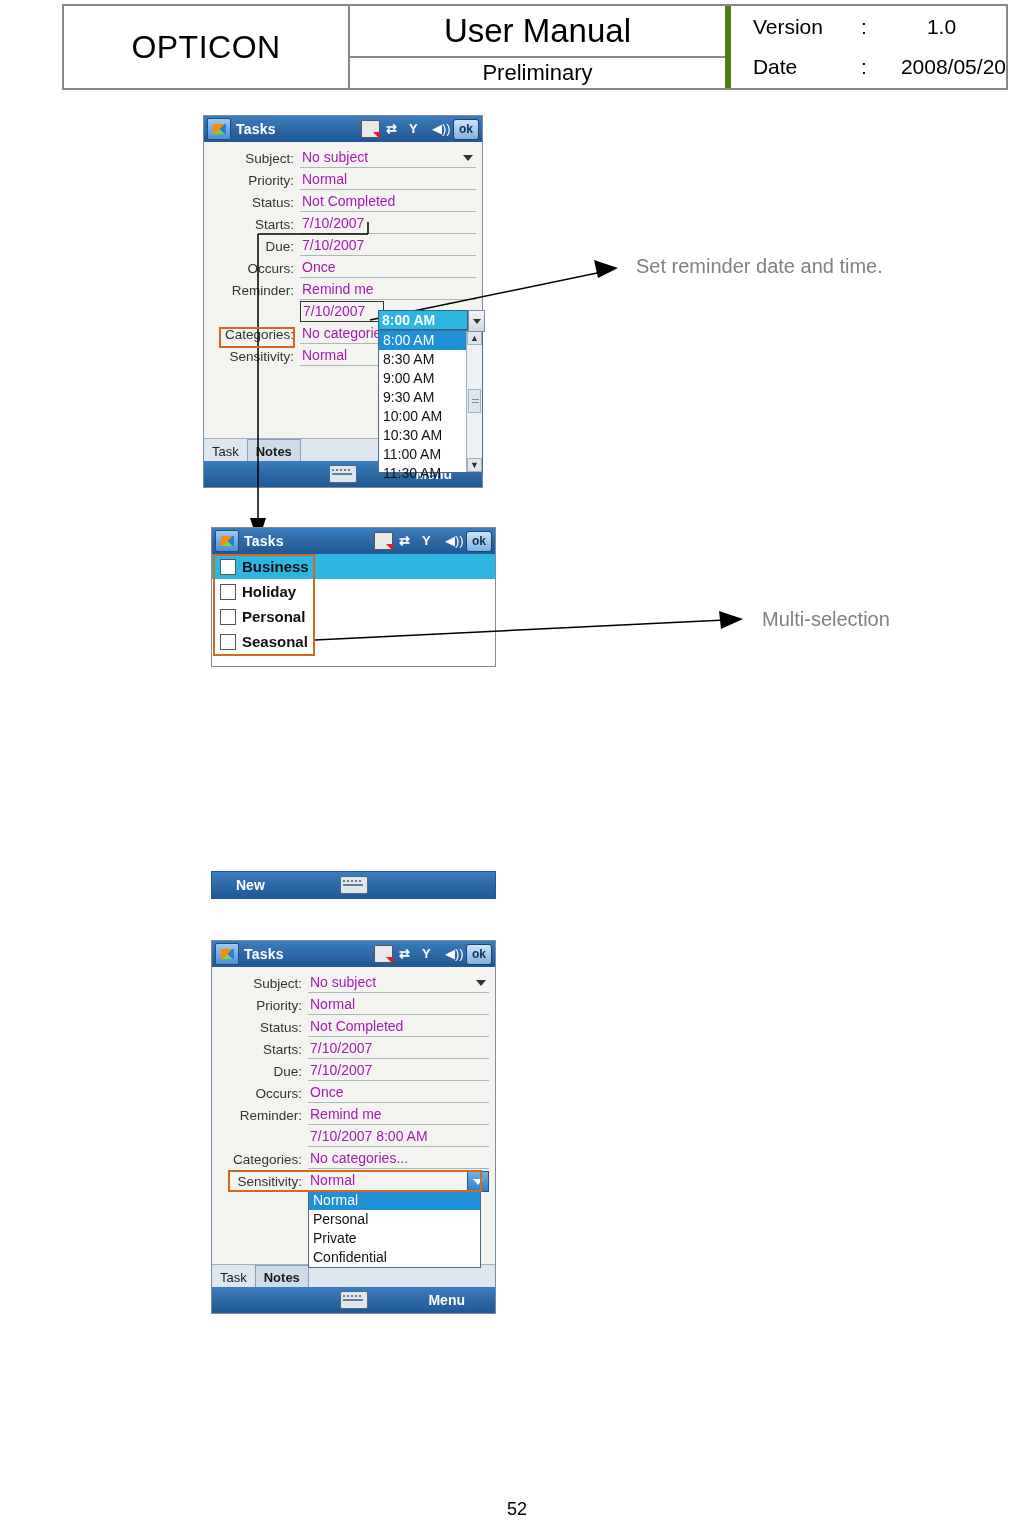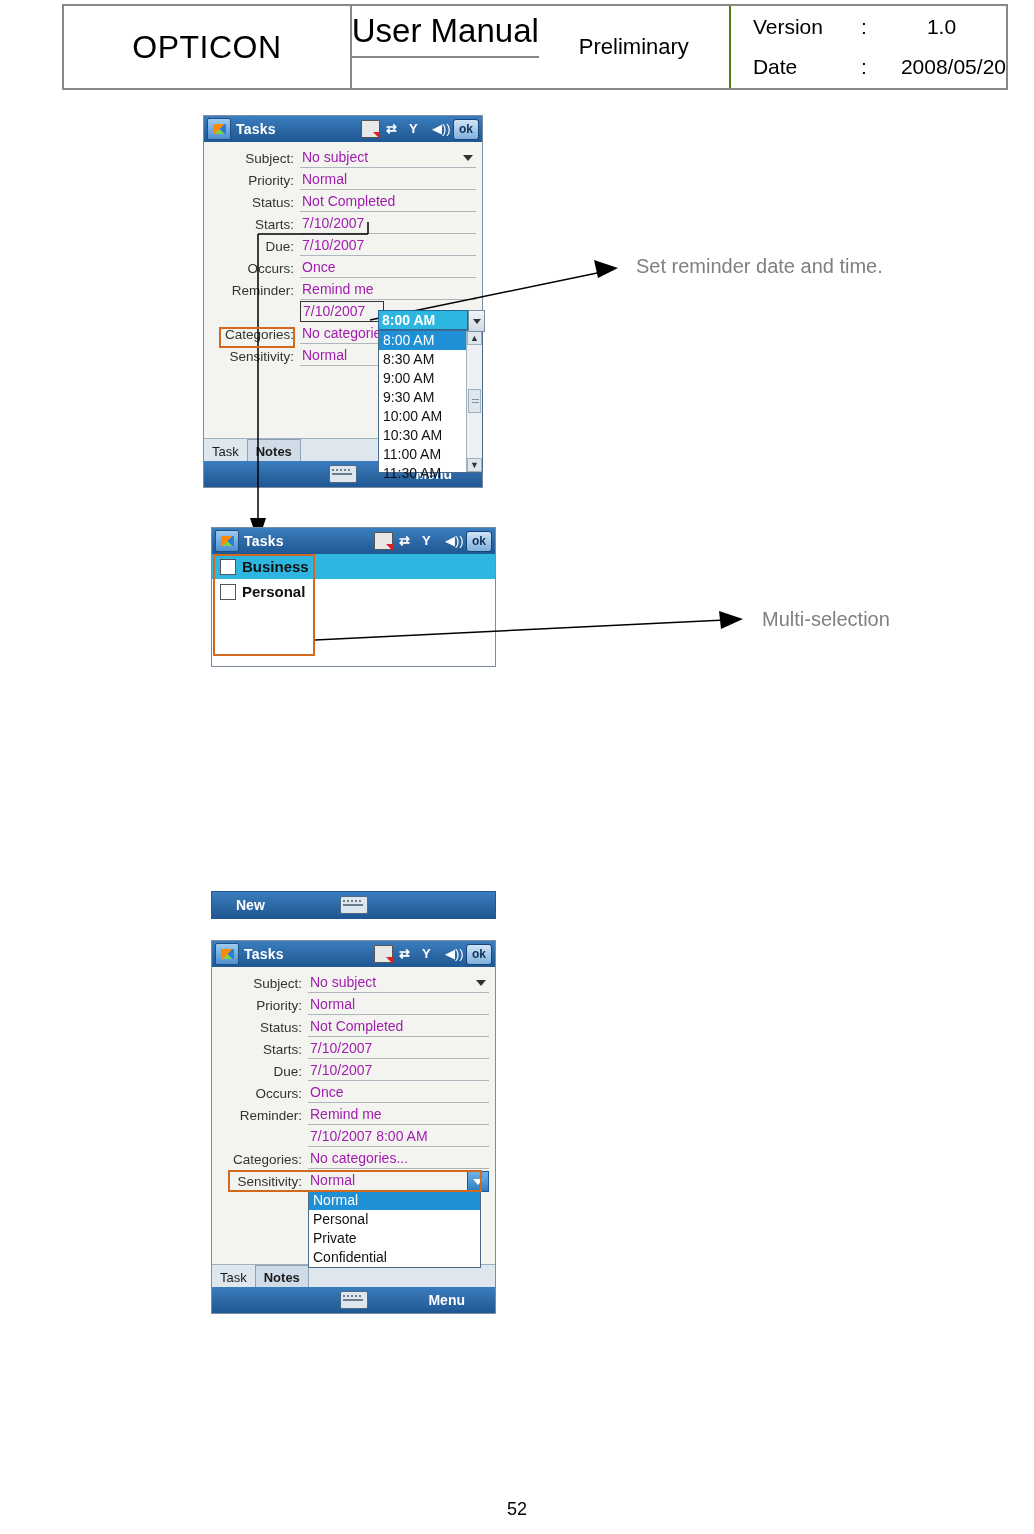--- a/index.html
+++ b/index.html
@@ -31,23 +31,23 @@
     border-right: 2px solid #888;
     display: flex;
     align-items: center;
     justify-content: center;
     font-size: 32px;
     color: #000;
     letter-spacing: 0.5px;
   }
   .hdr-mid {
     width: 388px;
-    border-right: 2px solid #4d7c0f;
-    display: flex;
-    flex-direction: row;
+    border-right: 6px solid #4d7c0f;
+    display: flex;
+    flex-direction: column;
   }
   .hdr-mid-top {
     height: 50px;
     display: flex;
     align-items: center;
     justify-content: center;
     font-size: 33px;
     border-bottom: 2px solid #888;
   }
   .hdr-mid-bot {
@@ -510,34 +510,42 @@
     <div class="ok-btn">ok</div>
   </div>
 
   <div>
     <div class="cat-row sel">
       <span class="chk"></span>
       <span>Business</span>
     </div>
     <div class="cat-row">
       <span class="chk"></span>
+      <span>Holiday</span>
+    </div>
+    <div class="cat-row">
+      <span class="chk"></span>
       <span>Personal</span>
+    </div>
+    <div class="cat-row">
+      <span class="chk"></span>
+      <span>Seasonal</span>
     </div>
   </div>
 </div>
 
 <div class="hl" style="left:213px; top:554px; width:102px; height:102px;"></div>
 
 <svg class="arrow" style="left:315px; top:600px; width:440px; height:40px;">
   <line x1="0" y1="40" x2="410" y2="20" stroke="#000" stroke-width="1.5"></line>
   <polygon points="428,19 404,11 406,29" fill="#000"></polygon>
 </svg>
 <div class="annot" style="left:762px; top:608px;">Multi-selection</div>
 
-<div class="newbar" style="left:211px; top:891px; width:285px; height:28px;">
+<div class="newbar" style="left:211px; top:871px; width:285px; height:28px;">
   <span style="position:absolute; left:24px;">New</span>
   <span class="soft-kb" style="left:50%;"></span>
 </div>
 
 <div class="step" style="left:211px; top:940px;">
   <span class="num">v.</span>
   <span style="display:inline-block; width:22px;"></span>
   <span>Select task sensitivity.</span>
 </div>
 

